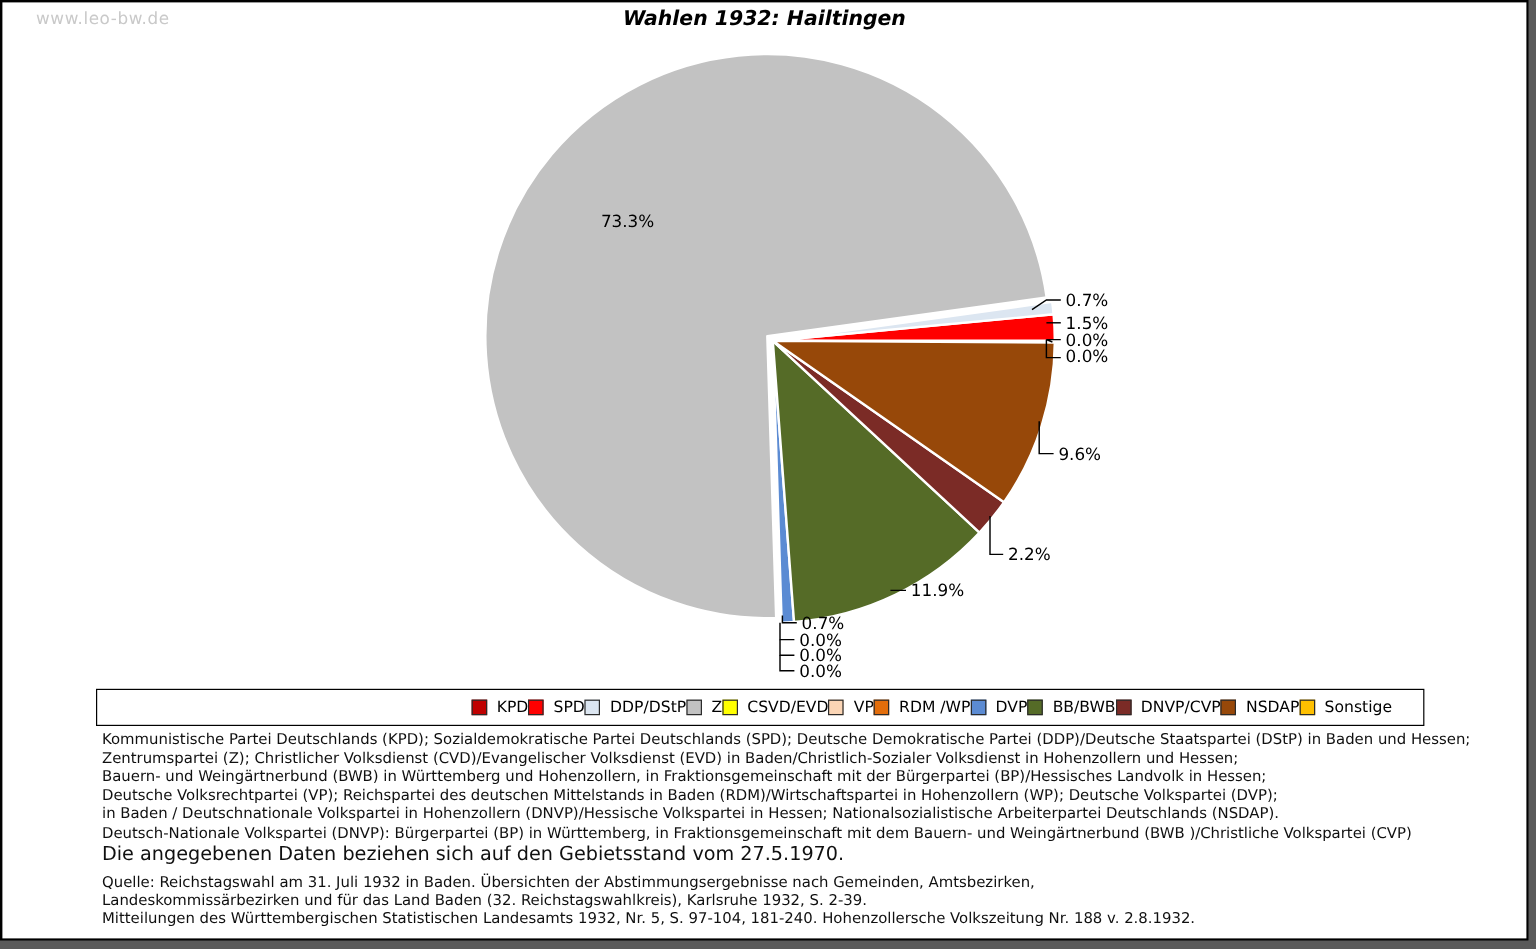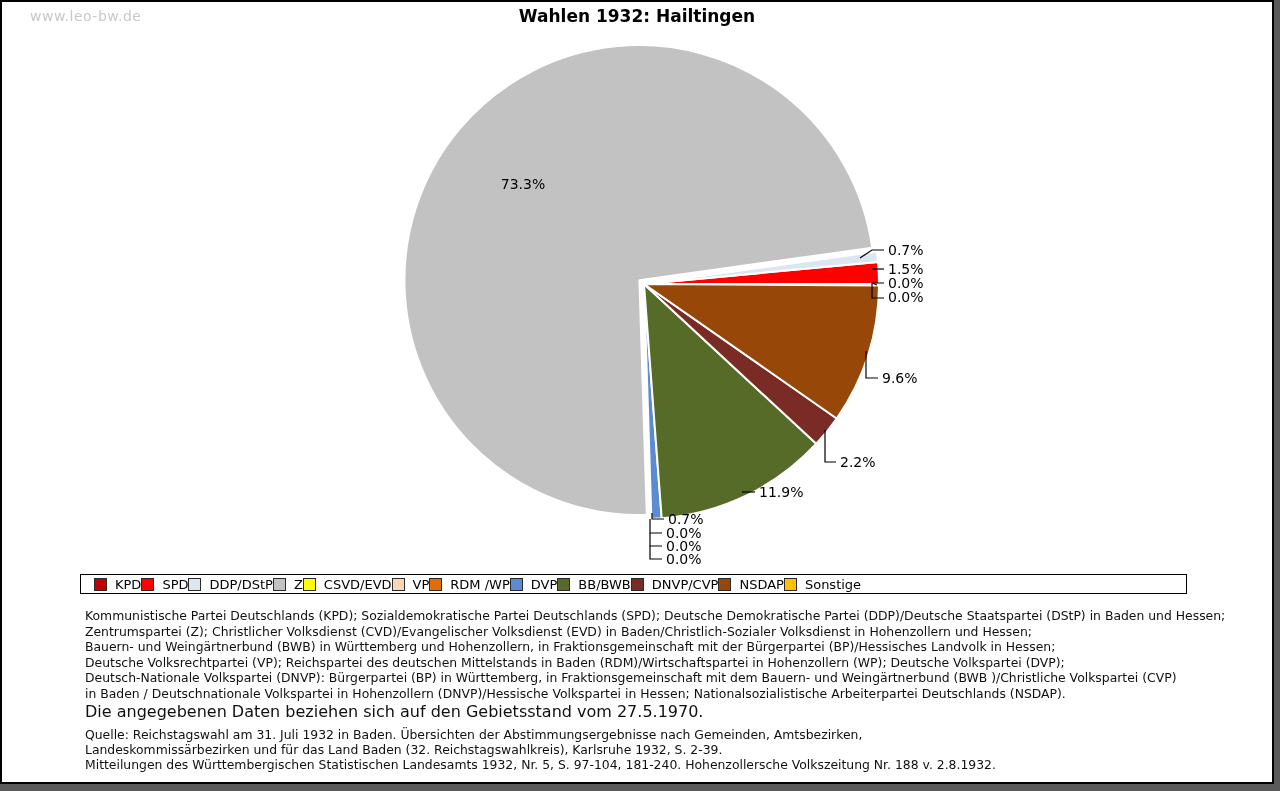--- a/index.html
+++ b/index.html
@@ -7,28 +7,28 @@
     width:1280px;height:791px;position:relative;
     background:#5a5a5a;
     font-family:"DejaVu Sans","Liberation Sans",sans-serif;
     -webkit-font-smoothing:antialiased;
   }
   .panel{
     position:absolute;left:0;top:0;width:1274px;height:784px;
     background:#ffffff;border:2px solid #000;box-sizing:border-box;overflow:hidden;
   }
   .watermark{position:absolute;left:28px;top:6px;font-size:14px;color:#c9c9c9;letter-spacing:.5px;}
-  .title{position:absolute;left:0;top:4px;width:100%;text-align:center;font-size:17px;font-weight:bold;color:#000;}
+  .title{position:absolute;left:0;top:4px;width:100%;text-align:center;font-size:17px;font-weight:bold;color:#000;font-style:italic;}
   svg.chart{position:absolute;left:0;top:0;}
   .pie-callout-text{font-size:14px;fill:#000;}
   .pie-inner-label{font-size:14px;fill:#000;}
   .legend{
-    position:absolute;left:78px;top:572px;width:1107px;height:20px;
+    position:absolute;left:78px;top:572px;width:1107px;height:31px;
     border:1px solid #000;background:#fff;box-sizing:border-box;
-    display:flex;align-items:center;justify-content:flex-start;padding:0 13px;
+    display:flex;align-items:center;justify-content:flex-end;padding:0 26px;
   }
   .legend-item{display:flex;align-items:center;gap:8px;font-size:13px;color:#000;white-space:nowrap;}
   .swatch{width:13px;height:13px;border:1px solid #2b2b2b;box-sizing:border-box;flex:0 0 auto;}
   .notes{position:absolute;left:83px;top:606px;font-size:12.4px;line-height:15.6px;color:#101010;white-space:nowrap;}
   .gebnote{position:absolute;left:83px;top:700px;font-size:16px;color:#101010;white-space:nowrap;}
   .quelle{position:absolute;left:83px;top:725px;font-size:12.4px;line-height:15.2px;color:#101010;white-space:nowrap;}
 </style>
 </head>
 <body>
 
@@ -119,22 +119,22 @@
         <span class="swatch" style="background: rgb(255, 192, 0);"></span>
         <span>Sonstige</span>
       </div>
     </div>
 
   <div class="notes" id="notes">
       <div>Kommunistische Partei Deutschlands (KPD); Sozialdemokratische Partei Deutschlands (SPD); Deutsche Demokratische Partei (DDP)/Deutsche Staatspartei (DStP) in Baden und Hessen;</div>
       <div>Zentrumspartei (Z); Christlicher Volksdienst (CVD)/Evangelischer Volksdienst (EVD) in Baden/Christlich-Sozialer Volksdienst in Hohenzollern und Hessen;</div>
       <div>Bauern- und Weingärtnerbund (BWB) in Württemberg und Hohenzollern, in Fraktionsgemeinschaft mit der Bürgerpartei (BP)/Hessisches Landvolk in Hessen;</div>
       <div>Deutsche Volksrechtpartei (VP); Reichspartei des deutschen Mittelstands in Baden (RDM)/Wirtschaftspartei in Hohenzollern (WP); Deutsche Volkspartei (DVP);</div>
+      <div>in Baden / Deutschnationale Volkspartei in Hohenzollern (DNVP)/Hessische Volkspartei in Hessen; Nationalsozialistische Arbeiterpartei Deutschlands (NSDAP).</div>
       <div>Deutsch-Nationale Volkspartei (DNVP): Bürgerpartei (BP) in Württemberg, in Fraktionsgemeinschaft mit dem Bauern- und Weingärtnerbund (BWB )/Christliche Volkspartei (CVP)</div>
-      <div>in Baden / Deutschnationale Volkspartei in Hohenzollern (DNVP)/Hessische Volkspartei in Hessen; Nationalsozialistische Arbeiterpartei Deutschlands (NSDAP).</div>
     </div>
 
   <div class="gebnote">Die angegebenen Daten beziehen sich auf den Gebietsstand vom 27.5.1970.</div>
 
   <div class="quelle" id="quelle">
       <div>Quelle: Reichstagswahl am 31. Juli 1932 in Baden. Übersichten der Abstimmungsergebnisse nach Gemeinden, Amtsbezirken,</div>
       <div>Landeskommissärbezirken und für das Land Baden (32. Reichstagswahlkreis), Karlsruhe 1932, S. 2-39.</div>
       <div>Mitteilungen des Württembergischen Statistischen Landesamts 1932, Nr. 5, S. 97-104, 181-240. Hohenzollersche Volkszeitung Nr. 188 v. 2.8.1932.</div>
     </div>
 

